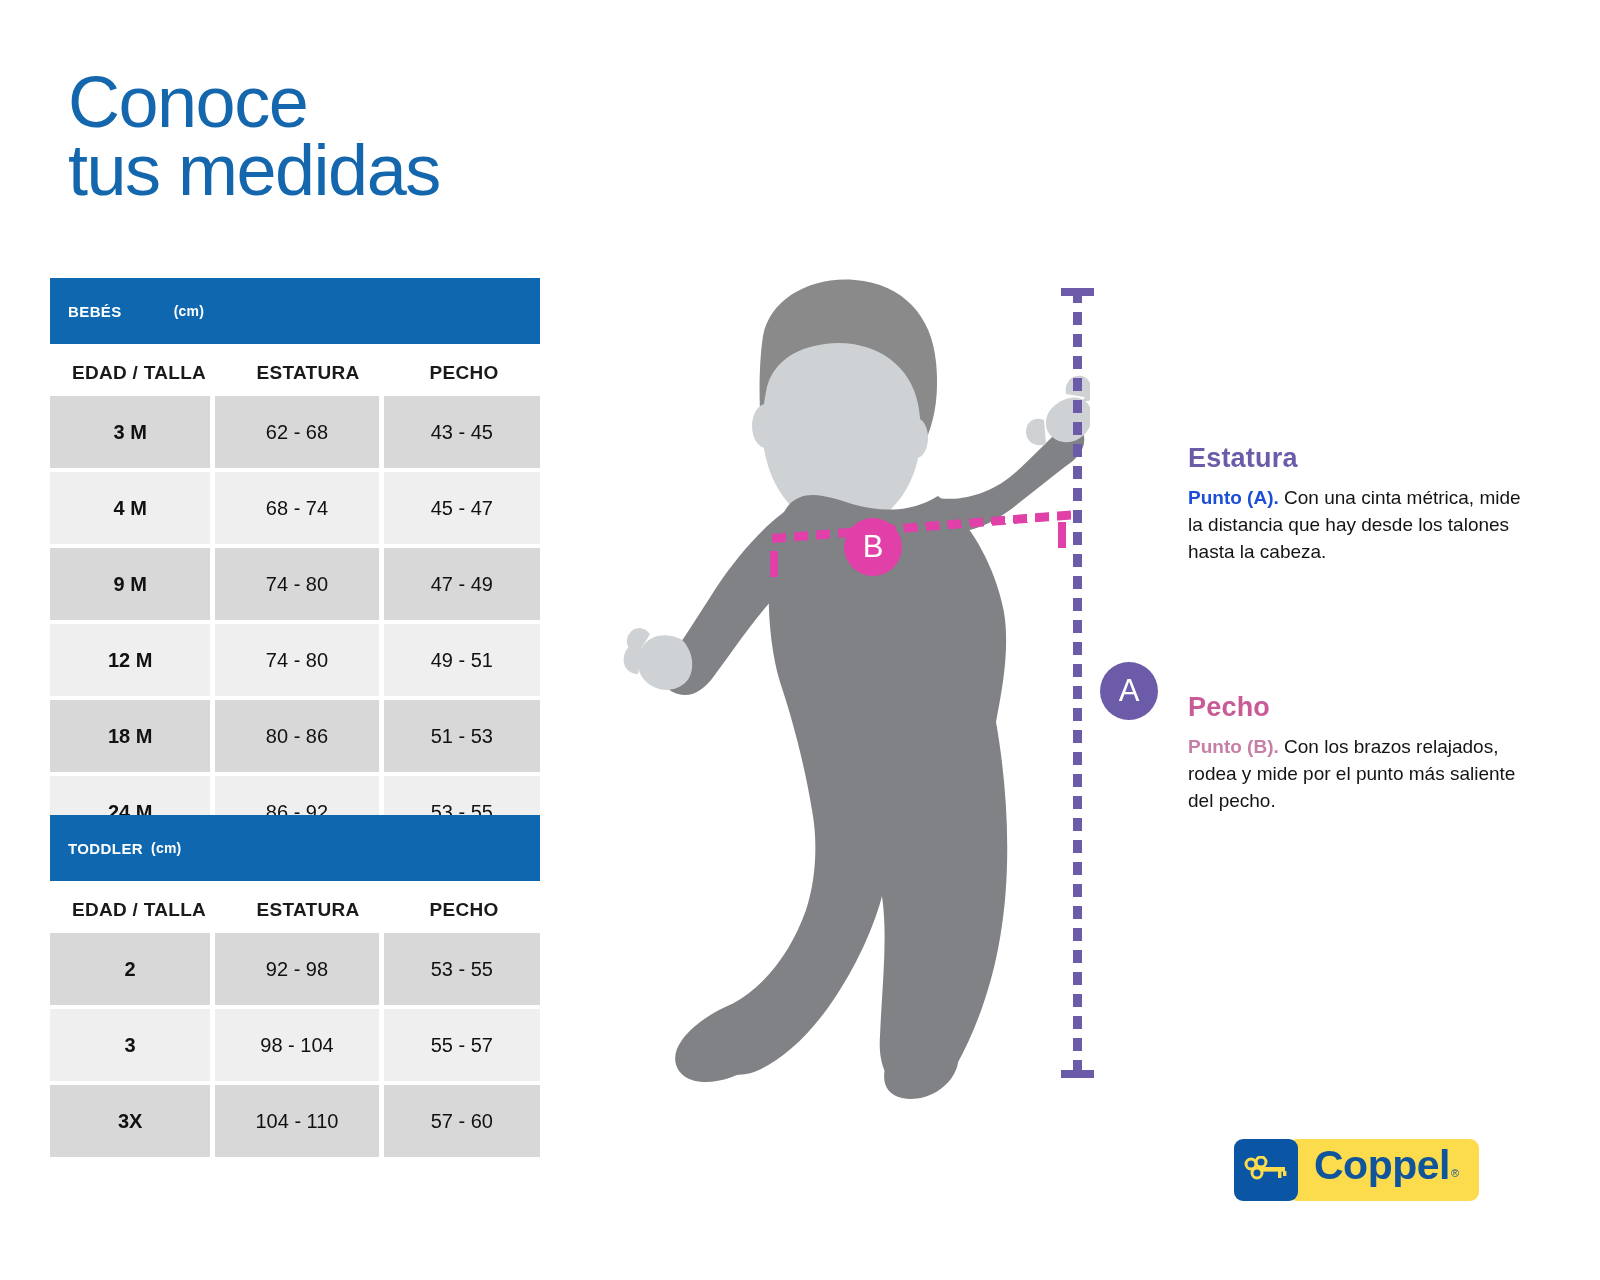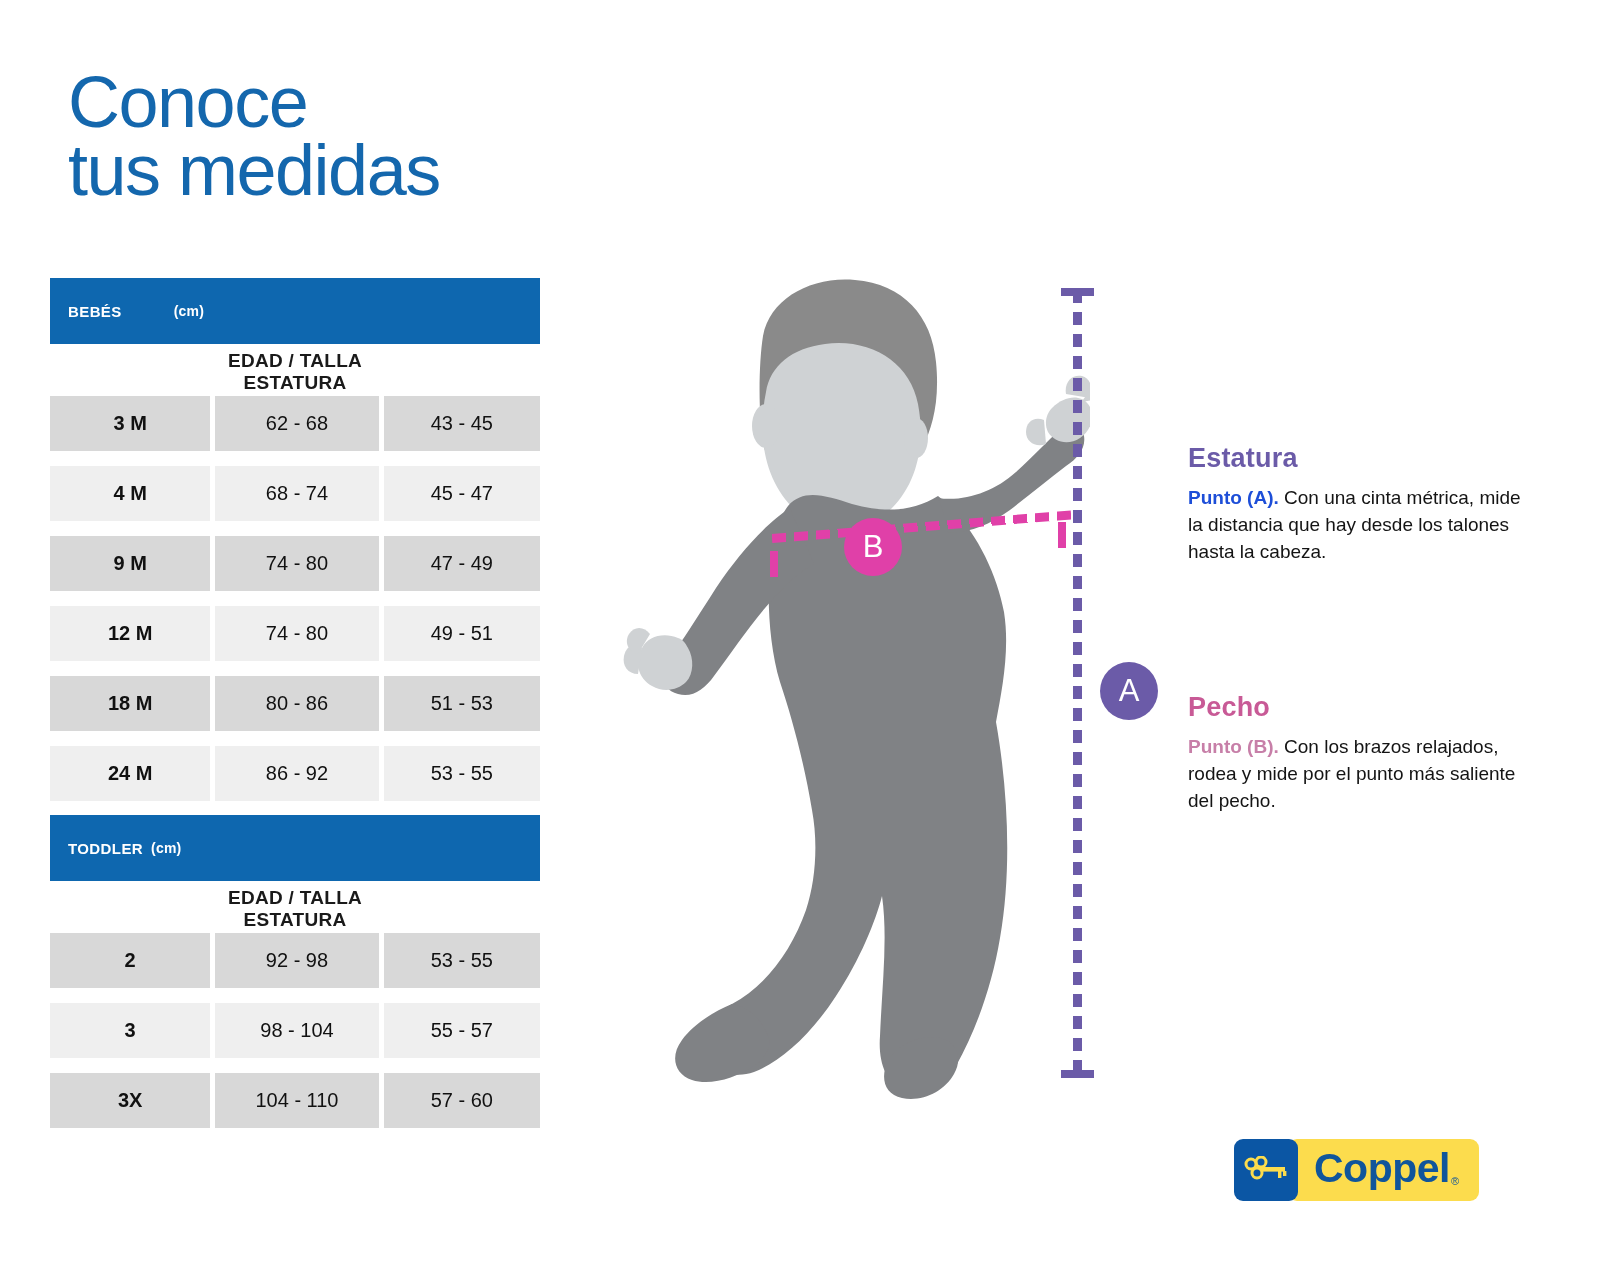--- a/index.html
+++ b/index.html
@@ -44,32 +44,31 @@
     font-size: 14px; font-weight: 700; letter-spacing: .2px;
   }
   #bebes-block .band .band-unit { margin-left: 52px; }
   #toddler-block .band .band-unit { margin-left: 8px; }
 
   .colhead {
     display: flex;
     height: 52px;
     align-items: center;
     padding-top: 6px;
-    flex-direction: column;
   }
   .colhead div {
     font-size: 19px; font-weight: 700; color: #1a1a1a;
     letter-spacing: .3px;
   }
   .c1 { width: 178px; text-align: center; }
   .c2 { width: 160px; text-align: center; }
   .c3 { width: 152px; text-align: center; }
 
   .rows { display: flex; flex-direction: column; }
-  .row { display: flex; gap: 5px; margin-bottom: 15px; height: 55px; }
+  .row { display: flex; gap: 5px; margin-bottom: 4px; height: 72px; }
   .cell {
     display: flex; align-items: center; justify-content: center;
     font-size: 20px; color: #111111;
     background: #EFEFEF;
   }
   .row.shade .cell { background: #D8D8D8; }
   .cell.k1 { width: 162px; font-weight: 700; }
   .cell.k2 { width: 165px; font-weight: 500; }
   .cell.k3 { width: 158px; font-weight: 500; }
 
@@ -160,22 +159,22 @@
     width: 64px; height: 62px;
     background: #0B56A4;
     border-radius: 9px;
     display: flex; align-items: center; justify-content: center;
     position: relative; z-index: 2;
   }
   .logo-word {
     margin-left: -10px;
     background: #FCDC4D;
     border-radius: 9px;
-    padding: 0 20px 4px 26px;
-    display: flex; align-items: center;
+    padding: 0 20px 12px 26px;
+    display: flex; align-items: flex-end;
     position: relative; z-index: 1;
   }
   .logo-word span {
     color: #10559B;
     font-size: 41px; font-weight: 700;
     letter-spacing: -0.5px;
   }
   .logo-word sup {
     color: #10559B; font-size: 11px; margin-left: 1px; align-self: flex-end;
     margin-bottom: 10px;

